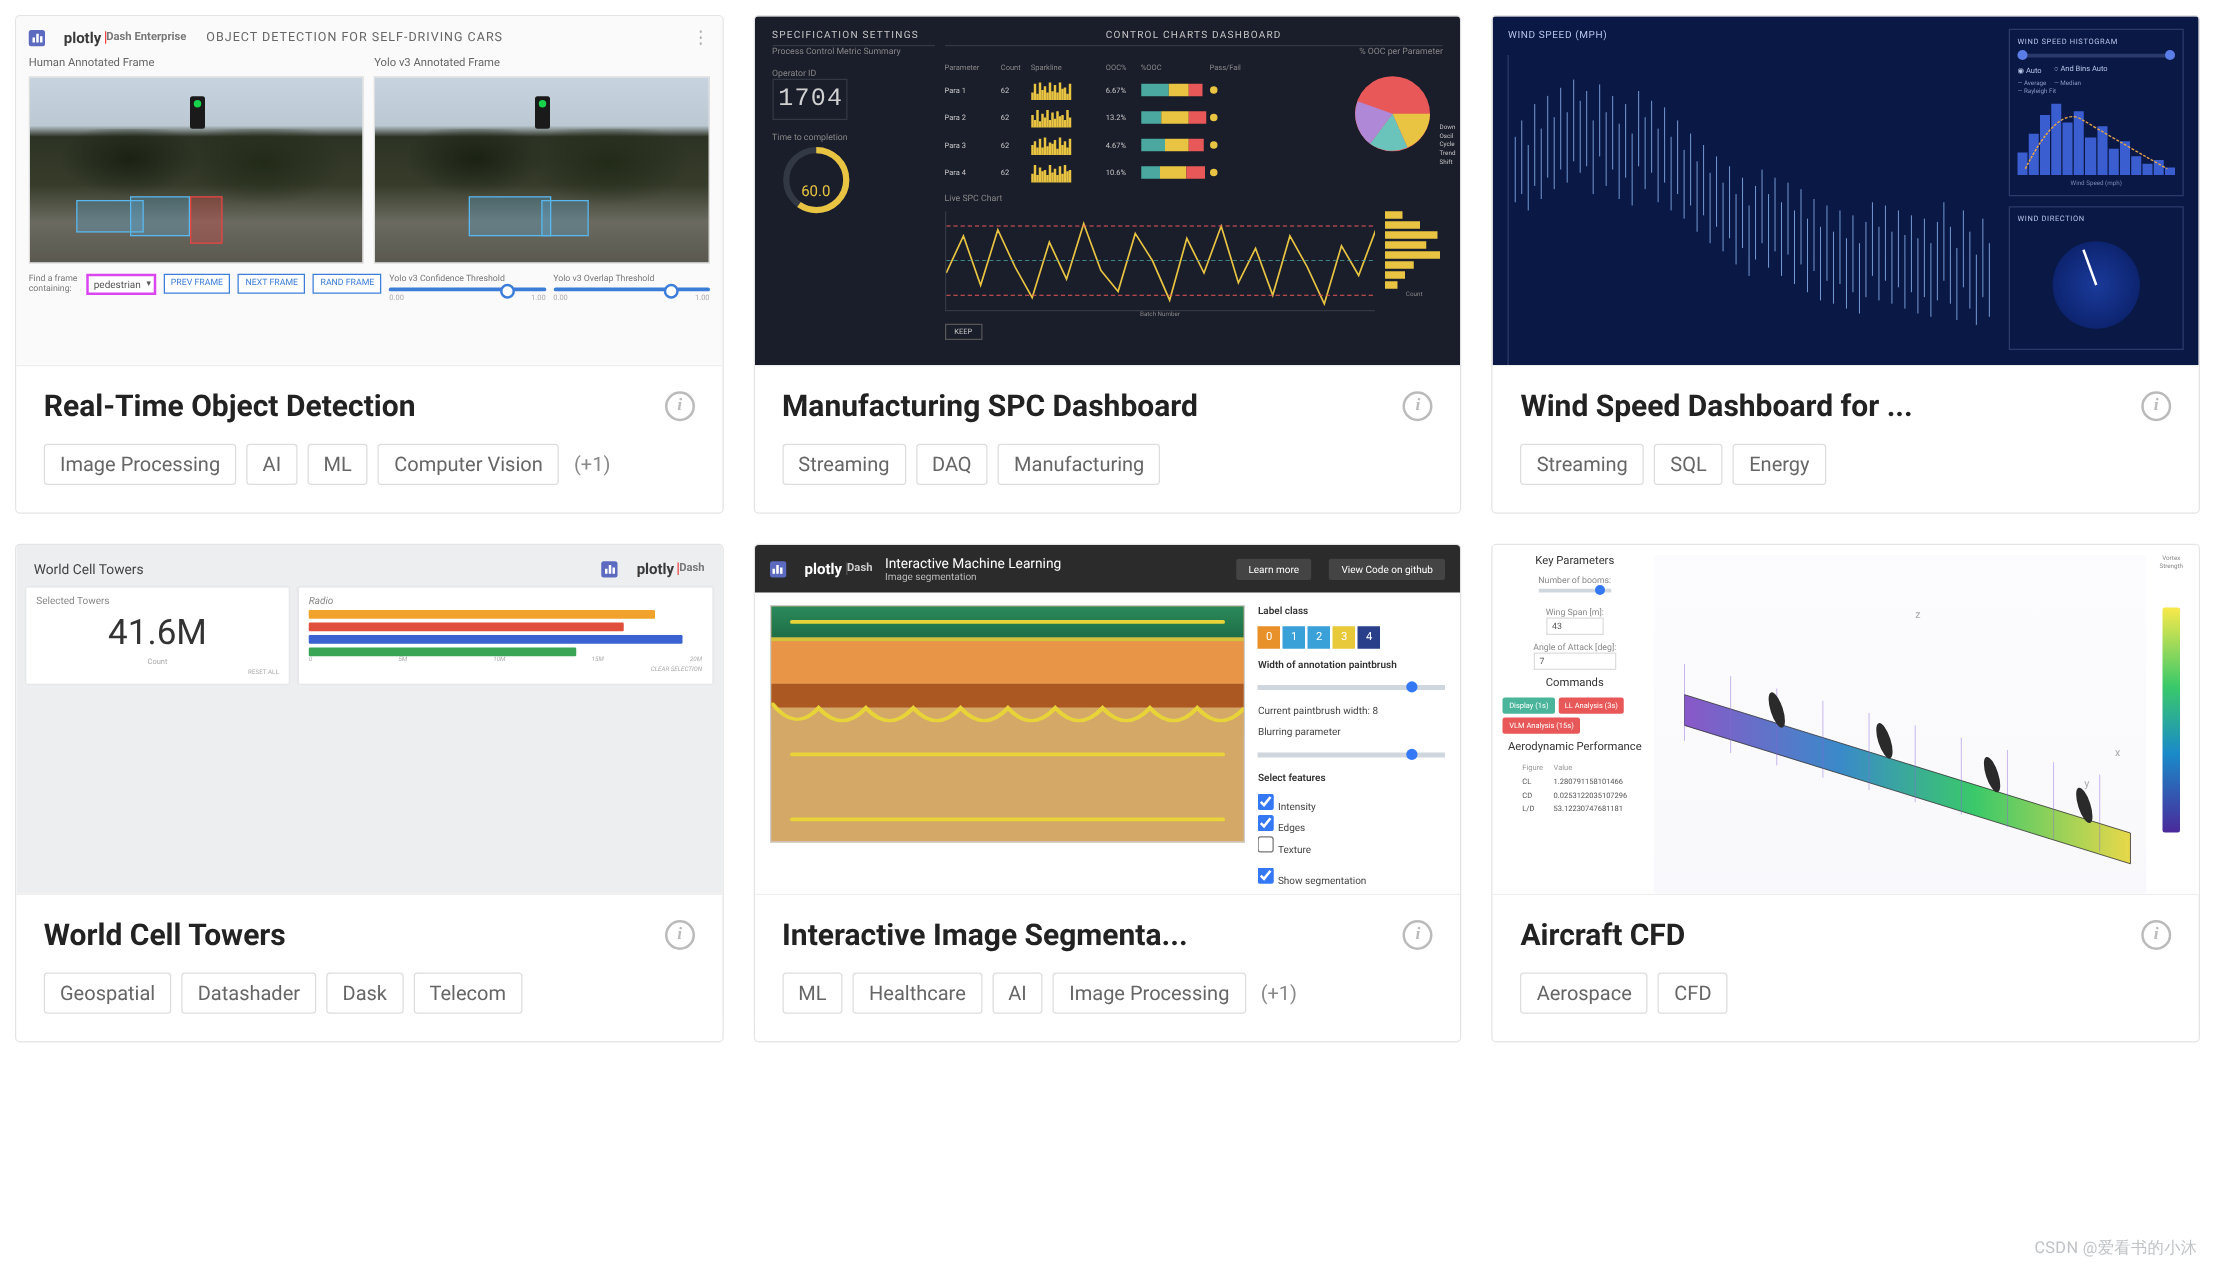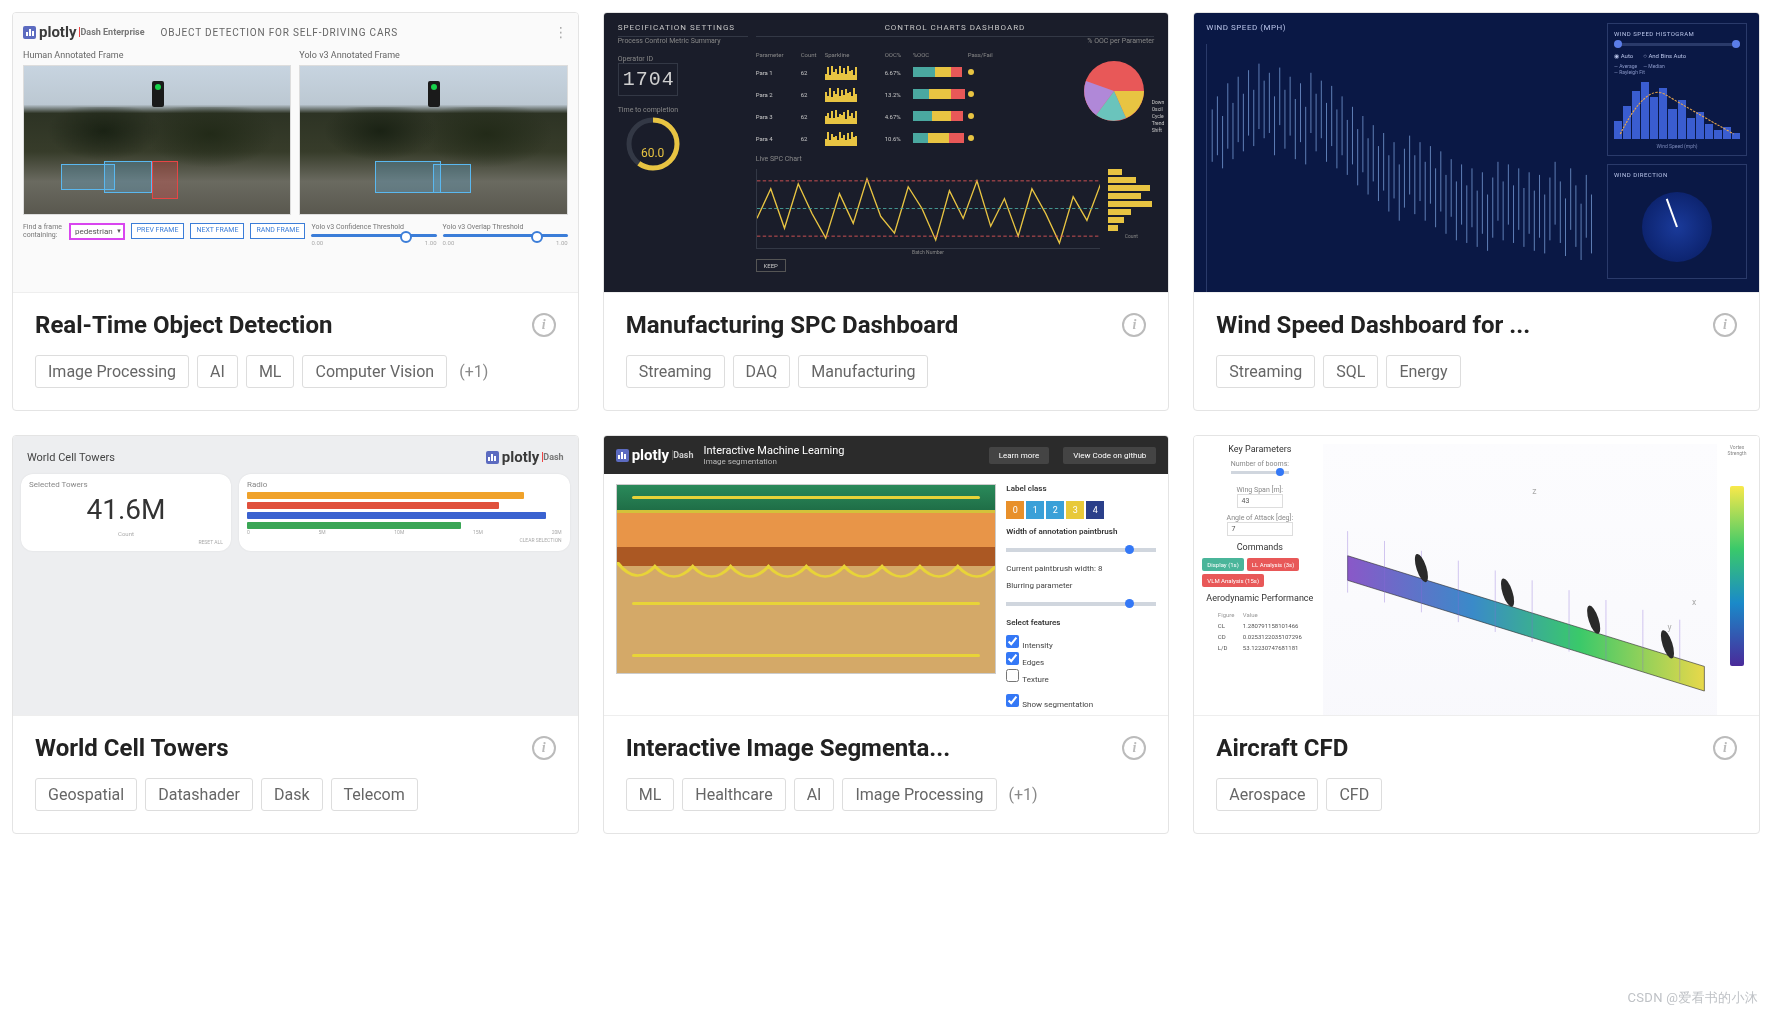--- a/index.html
+++ b/index.html
@@ -91,21 +91,21 @@
 }
 
 
 .od { background: #fafafa; padding: 8px 10px; height: 100%; display:flex; flex-direction:column; }
 .od-header { display:flex; align-items:center; gap:8px; padding:2px 0 6px; }
 .plotly-badge { display:flex; align-items:center; gap:3px; }
 .plotly-sq { width:13px; height:13px; background:#5c6bc0; border-radius:2px; display:flex; align-items:center; justify-content:center; }
 .plotly-bars { width:8px; height:8px; display:flex; align-items:flex-end; gap:1px; }
 .plotly-bars span { width:2px; background:#fff; }
 .plotly-bars span:nth-child(1){height:4px}.plotly-bars span:nth-child(2){height:7px}.plotly-bars span:nth-child(3){height:5px}
-.plotly-txt { font-size:15px; font-weight:700; color:#3a3a3a; }
+.plotly-txt { font-size:12px; font-weight:700; color:#3a3a3a;margin-left:12px; }
 .plotly-sub { font-size:9px; color:#777; border-left:1px solid #ef4444; padding-left:0;font-weight:bold; }
 .od-title { font-size:10px; letter-spacing:.8px; color:#666; margin-left:8px; }
 .od-menu { margin-left:auto; color:#aaa; font-size:14px; line-height:8px; }
 .od-frames { display:flex; gap:8px; }
 .od-frame { flex:1; }
 .od-frame-label { font-size:9px; color:#666; text-align:left; padding:3px 0 5px; }
 .od-img { position:relative; width:100%; height:150px; background:linear-gradient(180deg,#c7d4e0 0%,#bcc8d2 26%,#2d3324 32%,#373c2a 58%,#6a6a60 78%,#5a584f 100%); border:1px solid #ddd; }
 .od-tree { position:absolute; top:28%; left:0; right:0; height:40%; background:radial-gradient(ellipse 30% 70% at 30% 40%,#1a2214 0%,transparent 70%),radial-gradient(ellipse 35% 80% at 70% 45%,#222a18 0%,transparent 70%); }
 .od-light { position:absolute; left:48%; top:10%; width:12px; height:26px; background:#1a1a1a; border-radius:2px; }
 .od-light::after{ content:""; position:absolute; left:3px; top:3px; width:6px; height:6px; background:#17d24b; border-radius:50%; }
@@ -170,25 +170,25 @@
 .wnd-compass { width:100%; height:90px; display:flex; align-items:center; justify-content:center; position:relative; }
 .wnd-compass-circle { width:70px; height:70px; border-radius:50%; background:radial-gradient(circle,#1a3a9a 0%,#0d2470 70%); position:relative; }
 .wnd-needle { position:absolute; left:50%; top:50%; width:2px; height:30px; background:#fff; transform-origin:top center; transform:translate(-50%,0) rotate(160deg); }
 
 
 .wct { background:#edeef0; height:100%; padding:8px; font-size:9px; color:#555; }
 .wct-hdr { display:flex; align-items:center; padding:4px 6px; }
 .wct-title { font-size:11px; color:#444; }
 .wct-logo { margin-left:auto; }
 .wct-top { display:flex; gap:8px; margin-top:4px; }
-.wct-box { background:#fff; border-radius:12px; padding:6px 8px; box-shadow:0 0 2px rgba(0,0,0,.08); }
+.wct-box { background:#fff; border-radius:1px; padding:6px 8px; box-shadow:0 0 2px rgba(0,0,0,.08); }
 .wct-sel { flex:0 0 210px; }
 .wct-sel-lbl { font-size:8px; color:#888; }
 .wct-big { font-size:28px; color:#333; text-align:center; padding:4px 0; }
-.wct-radio { flex:1; }
+.wct-radio { flex:1;font-style:italic; }
 .wct-bars { display:flex; flex-direction:column; gap:3px; margin-top:3px; }
 .wct-bar { height:7px; border-radius:1px; }
 .wct-axis { display:flex; justify-content:space-between; font-size:5px; color:#aaa; }
 .wct-foot { text-align:right; font-size:5px; color:#aaa; margin-top:2px; }
 .wct-map-box { background:#fff; border-radius:4px; margin-top:8px; padding:6px; box-shadow:0 0 2px rgba(0,0,0,.08); height:162px; display:flex; flex-direction:column; }
 .wct-maps { flex:1; display:flex; gap:4px; }
 .wct-map { flex:1; background:linear-gradient(180deg,#eaf0f4 0%,#dfe8ee 100%); position:relative; overflow:hidden; }
 .wct-land { position:absolute; background:radial-gradient(circle at 30% 40%,#d4423a 0%,#d4423a 5%,#b548b6 12%,#6a5fc9 22%,#5b7de8 40%,#a8c4e8 60%,transparent 75%); }
 
 

